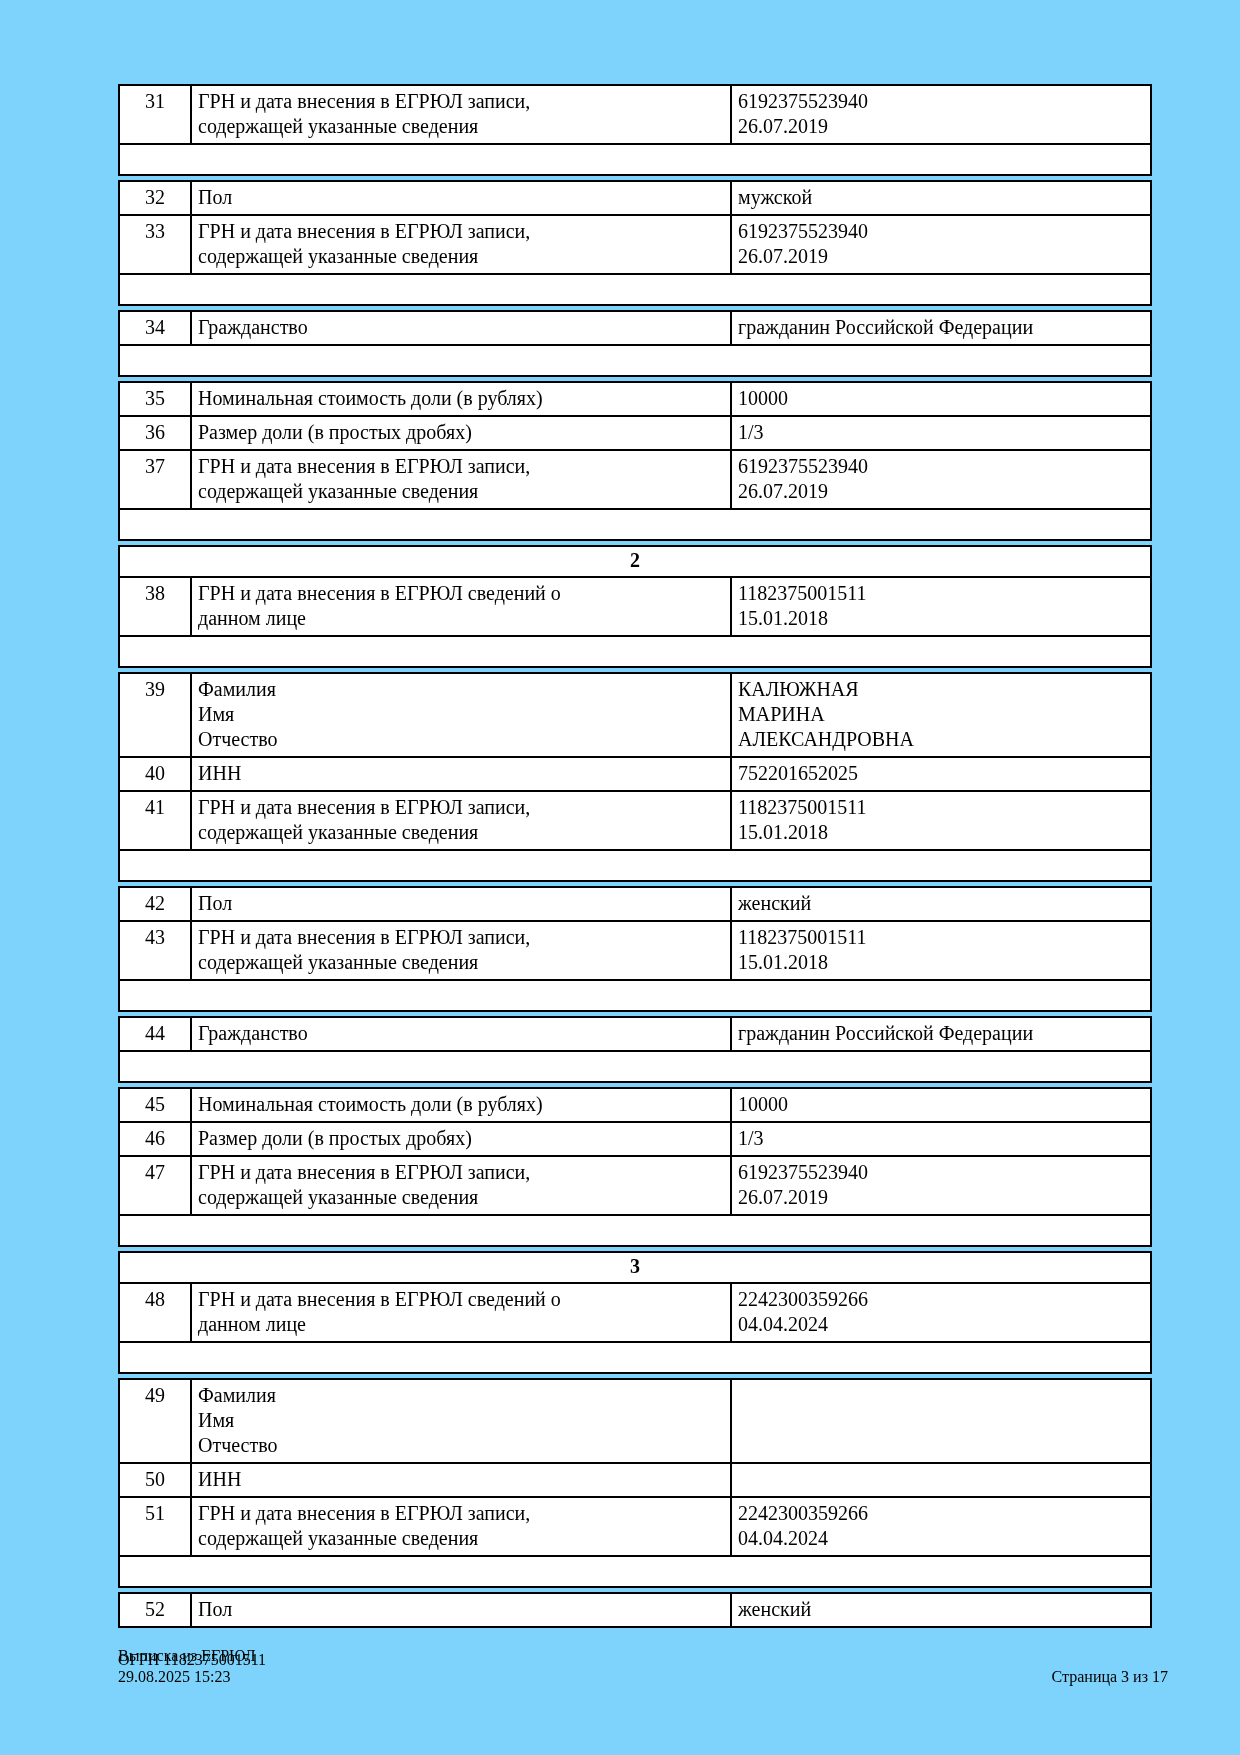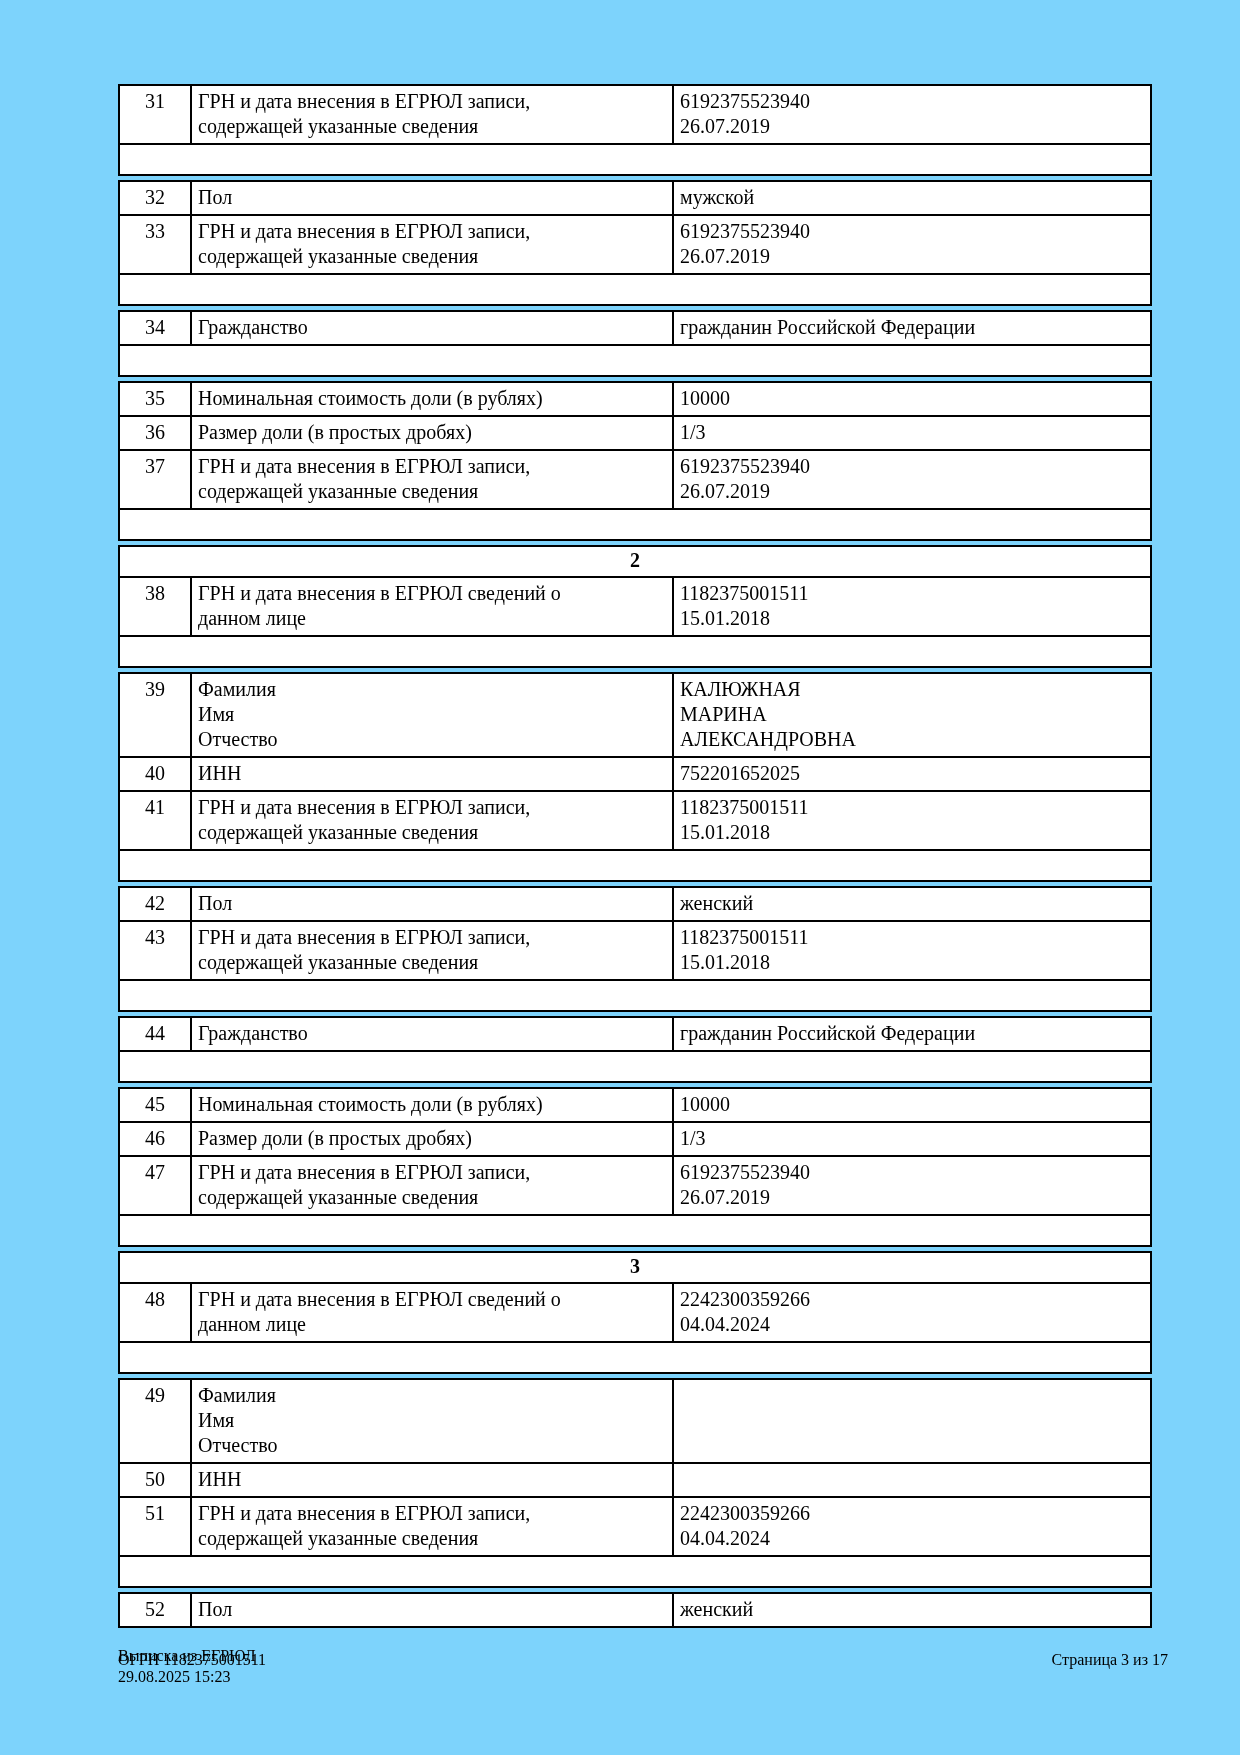--- a/index.html
+++ b/index.html
@@ -39,21 +39,21 @@
   }
   .cell.num {
     width: 72px;
     flex: none;
     border-right: 2px solid #000;
     text-align: center;
     padding-left: 0;
     padding-right: 0;
   }
   .cell.label {
-    width: 482px;
+    width: 540px;
     flex: none;
     border-right: 2px solid #000;
   }
   .cell.value { flex: 1; }
   .section-row {
     border-top: 2px solid #000;
     text-align: center;
     font-weight: bold;
     font-size: 20px;
     line-height: 25px;
@@ -66,21 +66,21 @@
   .footer {
     position: absolute;
     left: 118px;
     width: 1034px;
     top: 1645px;
     font-size: 16px;
     line-height: 21px;
   }
   .footer-left { position: absolute; left: 0; top: 0; }
   .footer-center { position: absolute; left: 0; top: 4px; width: 100%; text-align: left; }
-  .footer-right { position: absolute; right: -16px; top: 4px; }
+  .footer-right { position: absolute; right: -16px; top: 21px; }
 </style>
 </head>
 <body>
 
 <div class="page">
 
   <div class="table-area">
       <div class="block">
         <div class="trow">
           <div class="cell num">31</div>

